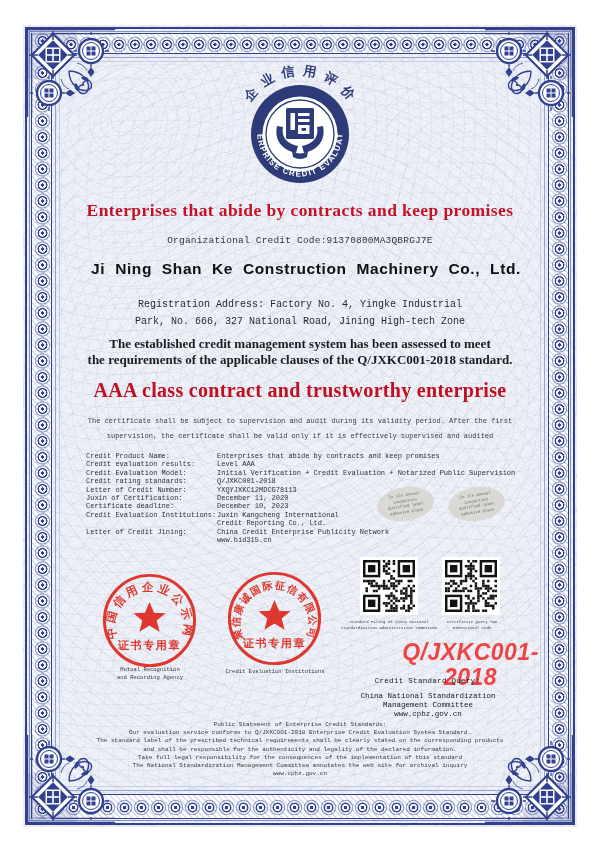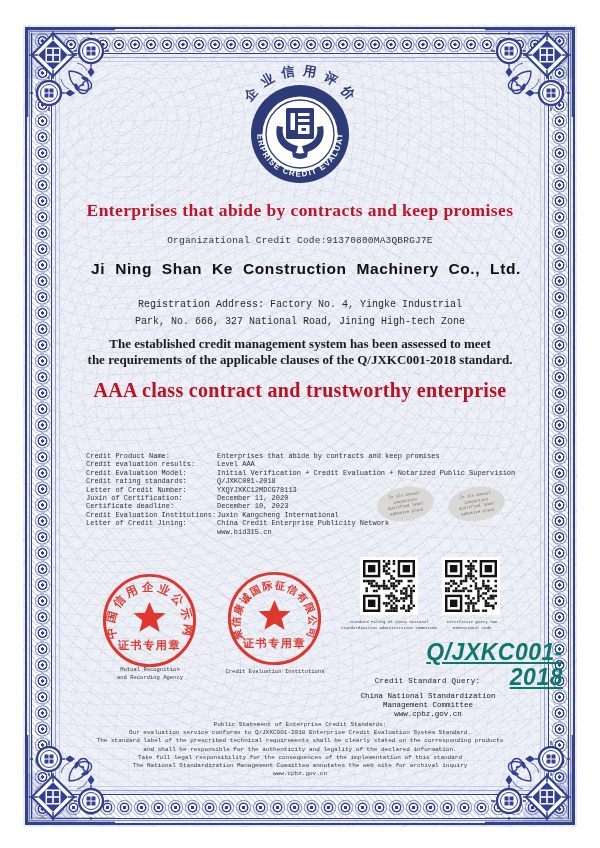--- a/index.html
+++ b/index.html
@@ -69,22 +69,22 @@
   .seal-left { left:101px; top:572px; } .seal-right { left:226px; top:570px; }
   .seal-cap { position:absolute; font:5.5px "Liberation Mono", monospace; color:#3a3a3a; line-height:7.5px; text-align:center; }
   .cap-left { left:70px; top:666px; width:160px; }
   .cap-right { left:195px; top:668px; width:160px; }
 
   .qr { position:absolute; width:58px; height:58px; background:#fff; padding:3px; }
   .qr-1 { left:360px; top:557px; } .qr-2 { left:442px; top:557px; }
   .qr-cap { position:absolute; top:620px; font:4px "Liberation Mono", monospace; color:#44444a; line-height:5.5px; text-align:center; }
   .qrcap-1 { left:322px; width:134px; } .qrcap-2 { left:408px; width:128px; }
 
-  .std-code { position:absolute; left:378px; width:185px; top:640px; text-align:right;
-              font:bold italic 23px "Liberation Sans", sans-serif; color:#0f766e; line-height:25px; letter-spacing:.5px;text-decoration:underline; }
+  .std-code { position:absolute; left:378px; width:185px; top:640px; text-align:center;
+              font:bold italic 23px "Liberation Sans", sans-serif; color:#ef4444; line-height:25px; letter-spacing:.5px; }
   .query-head { position:absolute; left:330px; width:195px; top:677px; text-align:center;
                 font:7.5px "Liberation Mono", monospace; color:#222; letter-spacing:.3px; }
   .query-block { position:absolute; left:318px; width:220px; top:692px; text-align:center;
                  font:7.5px "Liberation Mono", monospace; color:#222; line-height:9px; }
 
   .footer { top:721px; font:6px "Liberation Mono", monospace; color:#3a3a3a; line-height:8.2px; }
 
   svg text { font-family:"Liberation Sans", sans-serif; }
 </style>
 </head>
@@ -199,30 +199,35 @@
       <div>Park, No. 666, 327 National Road, Jining High-tech Zone</div>
     </div>
 
     <div class="abs assessment">
       <div>The established credit management system has been assessed to meet</div>
       <div>the requirements of the applicable clauses of the Q/JXKC001-2018 standard.</div>
     </div>
 
     <div class="abs grade">AAA class contract and trustworthy enterprise</div>
 
+    <div class="abs note">
+      <div>The certificate shall be subject to supervision and audit during its validity period. After the first</div>
+      <div>supervision, the certificate shall be valid only if it is effectively supervised and audited</div>
+    </div>
 
     <div class="details">
       <div><span class="dlabel">Credit Product Name:</span><span>Enterprises that abide by contracts and keep promises</span></div>
       <div><span class="dlabel">Credit evaluation results:</span><span>Level AAA</span></div>
       <div><span class="dlabel">Credit Evaluation Model:</span><span>Initial Verification + Credit Evaluation + Notarized Public Supervision</span></div>
       <div><span class="dlabel">Credit rating standards:</span><span>Q/JXKC001-2018</span></div>
       <div><span class="dlabel">Letter of Credit Number:</span><span>YXQYJXKC12MDCG78113</span></div>
       <div><span class="dlabel">Juxin of Certification:</span><span>December 11, 2020</span></div>
       <div><span class="dlabel">Certificate deadline:</span><span>December 10, 2023</span></div>
       <div><span class="dlabel">Credit Evaluation Institutions:</span><span>Juxin Kangcheng International</span></div>
+      <div><span class="dlabel"></span><span>Credit Reporting Co., Ltd.</span></div>
       <div><span class="dlabel">Letter of Credit Jining:</span><span>China Credit Enterprise Publicity Network</span></div>
       <div><span class="dlabel"></span><span>www.bid315.cn</span></div>
     </div>
 
     <div class="oval oval-1">
       <div>In its annual inspection</div>
       <div>qualified label adhesive place</div>
     </div>
     <div class="oval oval-2">
       <div>In its annual inspection</div>

